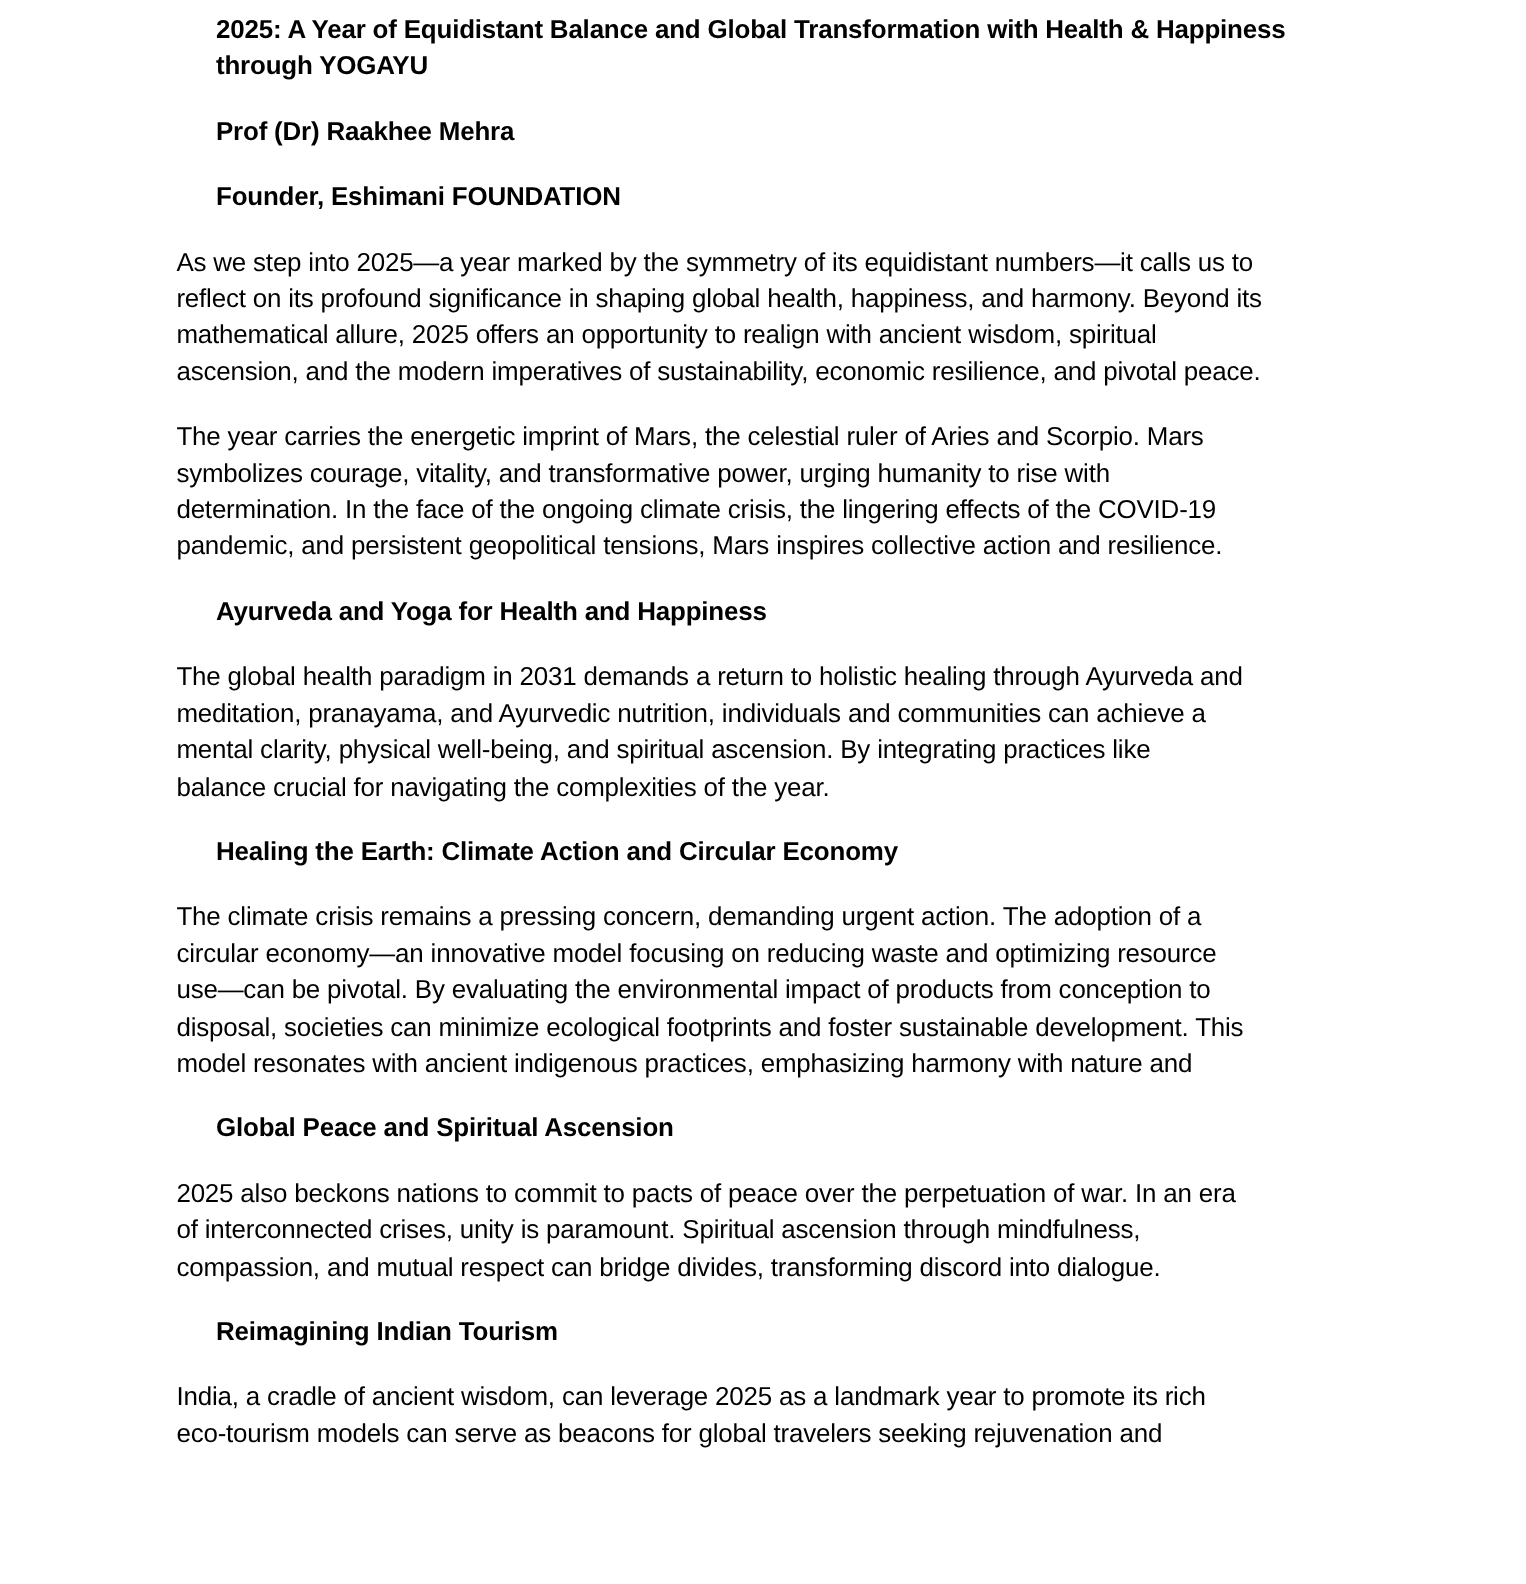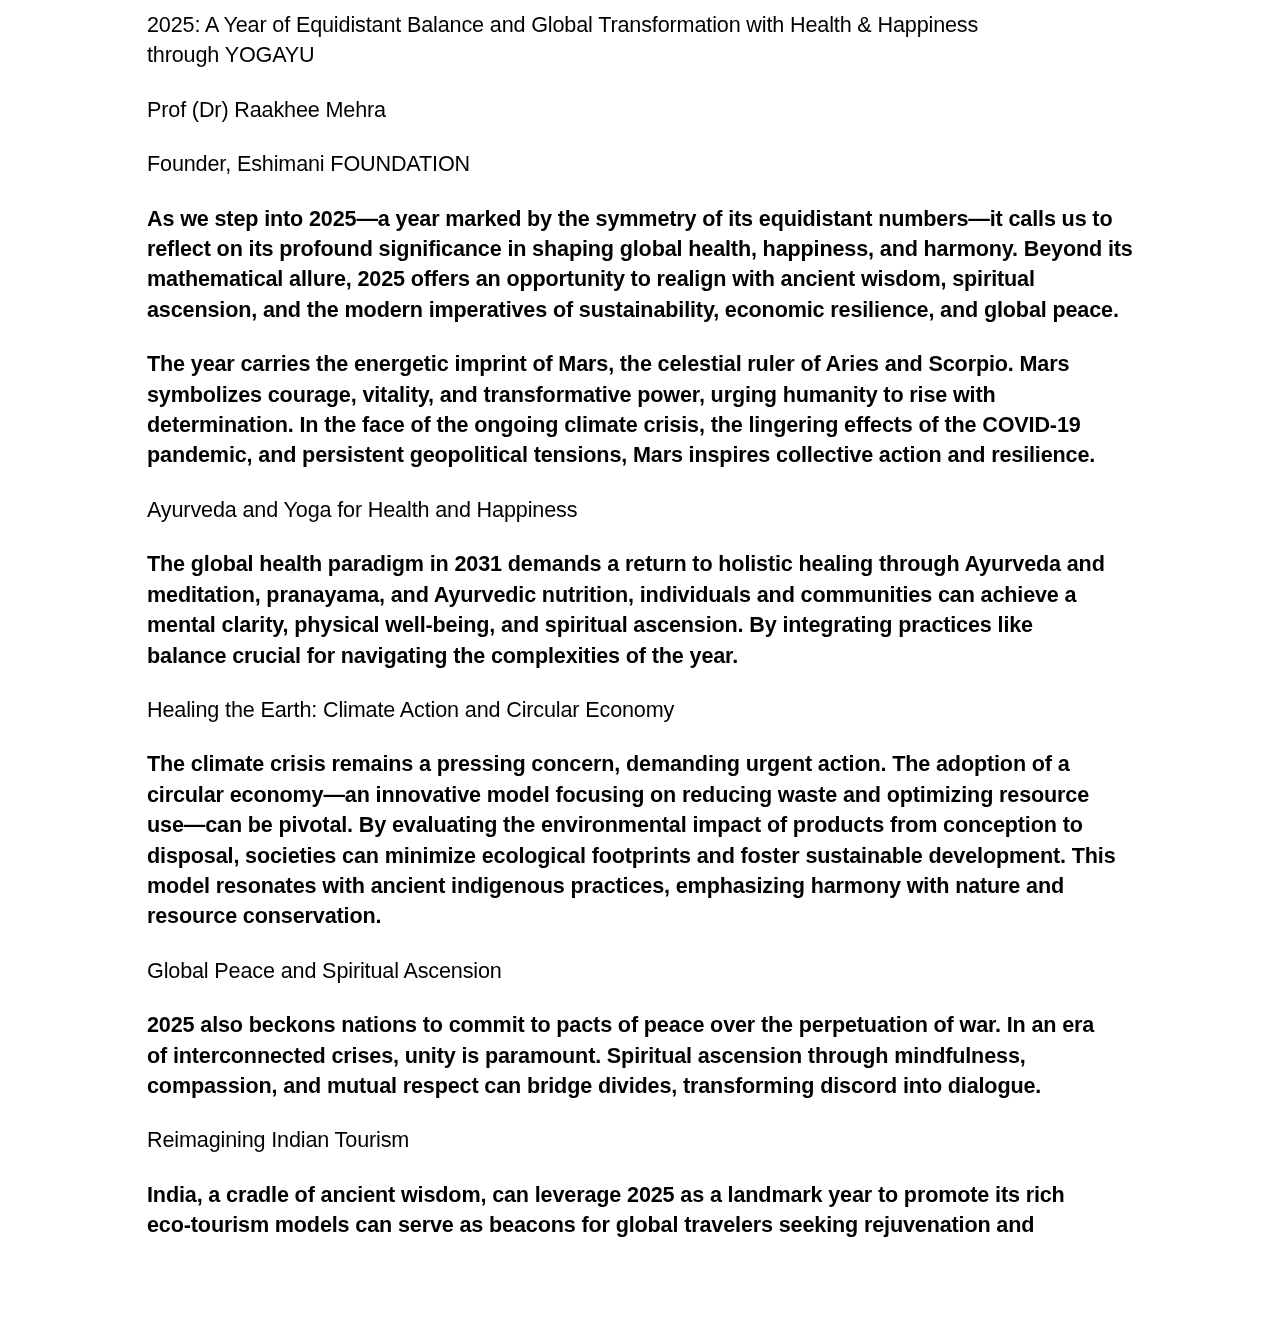--- a/index.html
+++ b/index.html
@@ -23,24 +23,24 @@
     }
     .block {
       margin: 0 0 24px 0;
     }
     .line {
       display: block;
       white-space: nowrap;
       font-size: 21.6px;
       line-height: 30.4px;
       letter-spacing: -0.15px;
-      font-weight: bold;
     }
     .bold .line {
-      font-weight: normal;
+      font-weight: bold;
+      margin-left: 33px;
     }
   </style>
 </head>
 <body>
 
 <div class="page">
 
   <div class="block bold">
     <span class="line">2025: A Year of Equidistant Balance and Global Transformation with Health &amp; Happiness</span>
     <span class="line">through YOGAYU</span>
@@ -51,21 +51,21 @@
   </div>
 
   <div class="block bold">
     <span class="line">Founder, Eshimani FOUNDATION</span>
   </div>
 
   <div class="block">
     <span class="line">As we step into 2025—a year marked by the symmetry of its equidistant numbers—it calls us to</span>
     <span class="line">reflect on its profound significance in shaping global health, happiness, and harmony. Beyond its</span>
     <span class="line">mathematical allure, 2025 offers an opportunity to realign with ancient wisdom, spiritual</span>
-    <span class="line">ascension, and the modern imperatives of sustainability, economic resilience, and global peace.</span>
+    <span class="line">ascension, and the modern imperatives of sustainability, economic resilience, and pivotal peace.</span>
   </div>
 
   <div class="block">
     <span class="line">The year carries the energetic imprint of Mars, the celestial ruler of Aries and Scorpio. Mars</span>
     <span class="line">symbolizes courage, vitality, and transformative power, urging humanity to rise with</span>
     <span class="line">determination. In the face of the ongoing climate crisis, the lingering effects of the COVID-19</span>
     <span class="line">pandemic, and persistent geopolitical tensions, Mars inspires collective action and resilience.</span>
   </div>
 
   <div class="block bold">
@@ -80,21 +80,20 @@
 
   <div class="block bold">
     <span class="line">Healing the Earth: Climate Action and Circular Economy</span>
   </div>
   <div class="block">
     <span class="line">The climate crisis remains a pressing concern, demanding urgent action. The adoption of a</span>
     <span class="line">circular economy—an innovative model focusing on reducing waste and optimizing resource</span>
     <span class="line">use—can be pivotal. By evaluating the environmental impact of products from conception to</span>
     <span class="line">disposal, societies can minimize ecological footprints and foster sustainable development. This</span>
     <span class="line">model resonates with ancient indigenous practices, emphasizing harmony with nature and</span>
-    <span class="line">resource conservation.</span>
   </div>
 
   <div class="block bold">
     <span class="line">Global Peace and Spiritual Ascension</span>
   </div>
   <div class="block">
     <span class="line">2025 also beckons nations to commit to pacts of peace over the perpetuation of war. In an era</span>
     <span class="line">of interconnected crises, unity is paramount. Spiritual ascension through mindfulness,</span>
     <span class="line">compassion, and mutual respect can bridge divides, transforming discord into dialogue.</span>
   </div>

